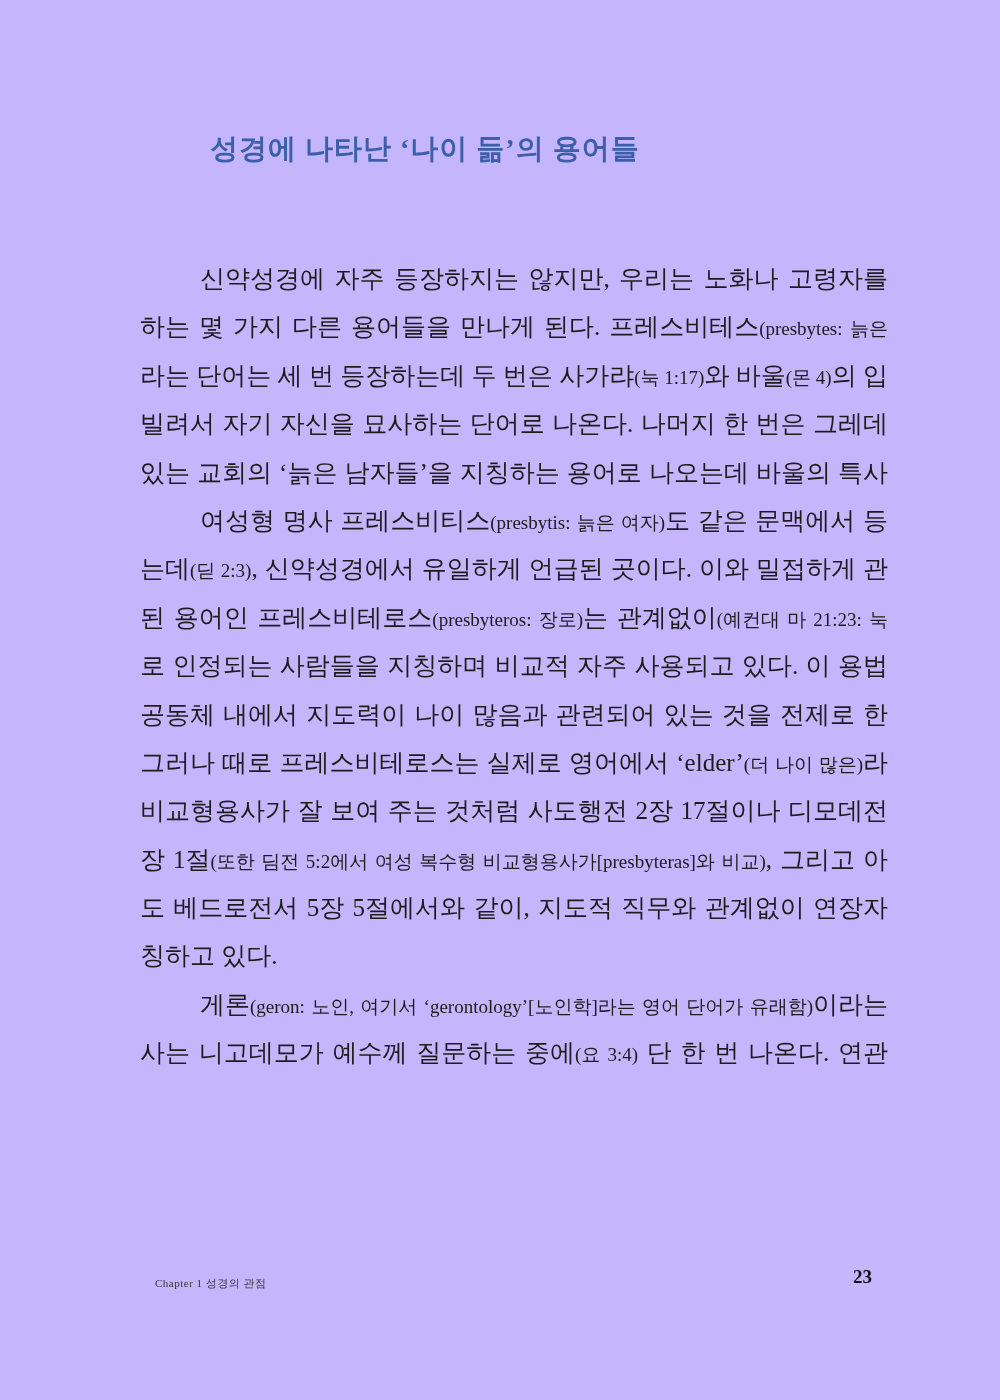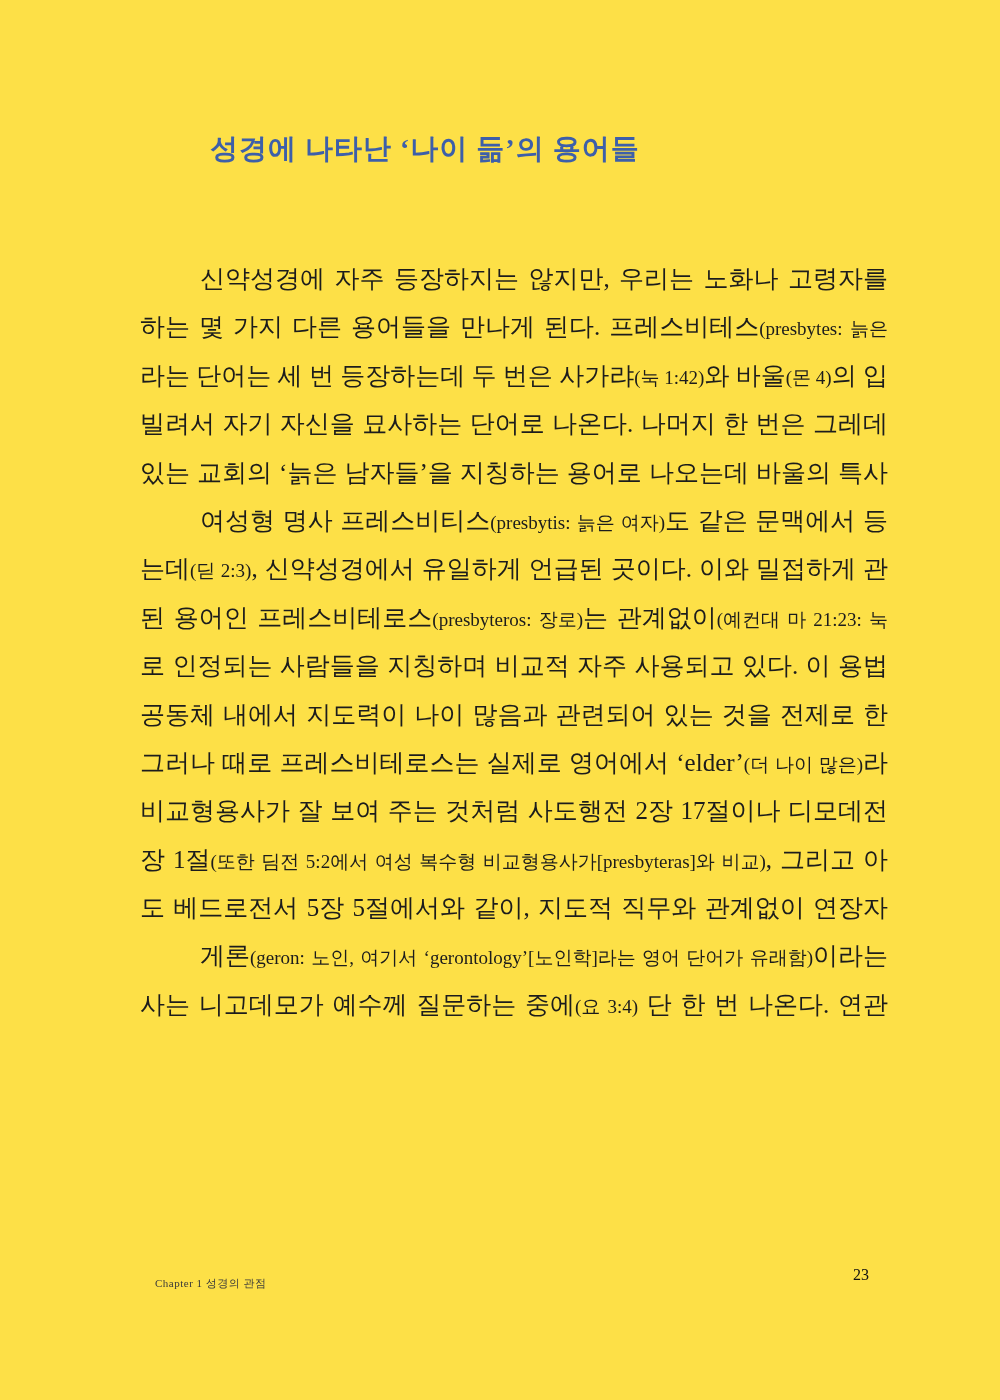--- a/index.html
+++ b/index.html
@@ -5,21 +5,21 @@
   html, body { margin: 0; padding: 0; }
   body {
     width: 1000px; height: 1400px;
     background: #ffffff;
     font-family: "Liberation Serif", "DejaVu Serif", serif;
     position: relative;
     overflow: hidden;
   }
   .page {
     position: absolute; inset: 0;
-    background: #fde047;
+    background: #c4b5fd;
   }
   .heading {
     position: absolute;
     left: 210px; top: 111px;
     font-size: 28px;
     letter-spacing: 1px;
     color: #3d5fa9;
     white-space: nowrap;
   }
   .body-text {
@@ -53,47 +53,48 @@
   .footer-chapter {
     position: absolute;
     left: 155px; top: 4px;
     font-size: 11px;
     color: #3a3a3a;
     letter-spacing: 0.5px;
   }
   .footer-page-number {
     position: absolute;
     left: 853px; top: -6px;
-    font-size: 16px;
-    font-weight: 400;
+    font-size: 19px;
+    font-weight: 700;
     color: #111111;
   }
 </style>
 </head>
 <body>
 
 <div class="page">
 
   <h1 class="heading" style="color: rgb(61, 95, 169);">성경에 나타난 ‘나이 듦’의 용어들</h1>
 
   <div class="body-text" style="color: rgb(28, 28, 28);">
       <div class="line indent just"><span class="seg">신약성경에 자주 등장하지는 않지만, 우리는 노화나 고령자를 언급</span></div>
       <div class="line just"><span class="seg">하는 몇 가지 다른 용어들을 만나게 된다. 프레스비테스</span><span class="seg small">(presbytes: 늙은 남자)</span></div>
-      <div class="line just"><span class="seg">라는 단어는 세 번 등장하는데 두 번은 사가랴</span><span class="seg small">(눅 1:42)</span><span class="seg">와 바울</span><span class="seg small">(몬 4)</span><span class="seg">의 입을</span></div>
+      <div class="line just"><span class="seg">라는 단어는 세 번 등장하는데 두 번은 사가랴</span><span class="seg small">(눅 1:17)</span><span class="seg">와 바울</span><span class="seg small">(몬 4)</span><span class="seg">의 입을</span></div>
       <div class="line just"><span class="seg">빌려서 자기 자신을 묘사하는 단어로 나온다. 나머지 한 번은 그레데에</span></div>
       <div class="line just"><span class="seg">있는 교회의 ‘늙은 남자들’을 지칭하는 용어로 나오는데 바울의 특사인 디</span></div>
       <div class="line indent just"><span class="seg">여성형 명사 프레스비티스</span><span class="seg small">(presbytis: 늙은 여자)</span><span class="seg">도 같은 문맥에서 등장하</span></div>
       <div class="line just"><span class="seg">는데</span><span class="seg small">(딛 2:3)</span><span class="seg">, 신약성경에서 유일하게 언급된 곳이다. 이와 밀접하게 관련</span></div>
       <div class="line just"><span class="seg">된 용어인 프레스비테로스</span><span class="seg small">(presbyteros: 장로)</span><span class="seg">는 관계없이</span><span class="seg small">(예컨대 마 21:23: 눅 7:3:</span></div>
       <div class="line just"><span class="seg">로 인정되는 사람들을 지칭하며 비교적 자주 사용되고 있다. 이 용법은</span></div>
       <div class="line just"><span class="seg">공동체 내에서 지도력이 나이 많음과 관련되어 있는 것을 전제로 한다.</span></div>
       <div class="line just"><span class="seg">그러나 때로 프레스비테로스는 실제로 영어에서 ‘elder’</span><span class="seg small">(더 나이 많은)</span><span class="seg">라는</span></div>
       <div class="line just"><span class="seg">비교형용사가 잘 보여 주는 것처럼 사도행전 2장 17절이나 디모데전서 5</span></div>
       <div class="line just"><span class="seg">장 1절</span><span class="seg small">(또한 딤전 5:2에서 여성 복수형 비교형용사가[presbyteras]와 비교)</span><span class="seg">, 그리고 아마</span></div>
       <div class="line just"><span class="seg">도 베드로전서 5장 5절에서와 같이, 지도적 직무와 관계없이 연장자를 지</span></div>
+      <div class="line"><span class="seg">칭하고 있다.</span></div>
       <div class="line indent just"><span class="seg">게론</span><span class="seg small">(geron: 노인, 여기서 ‘gerontology’[노인학]라는 영어 단어가 유래함)</span><span class="seg">이라는 명</span></div>
       <div class="line just"><span class="seg">사는 니고데모가 예수께 질문하는 중에</span><span class="seg small">(요 3:4)</span><span class="seg"> 단 한 번 나온다. 연관되는</span></div>
     </div>
 
   <div class="footer">
     <div class="footer-chapter">Chapter 1  성경의 관점</div>
     <div class="footer-page-number">23</div>
   </div>
 
 </div>

